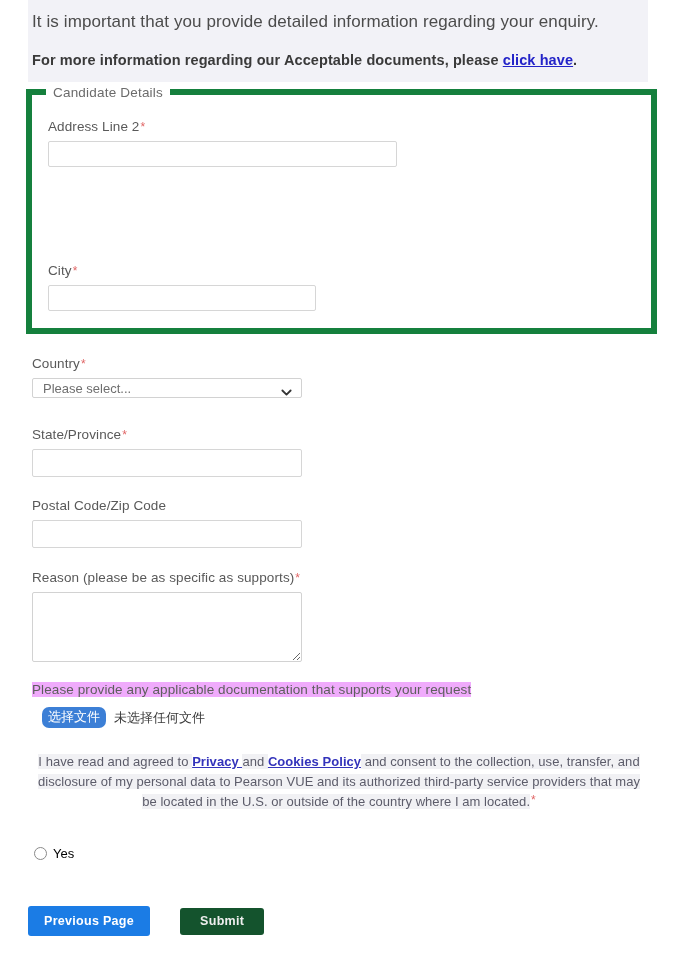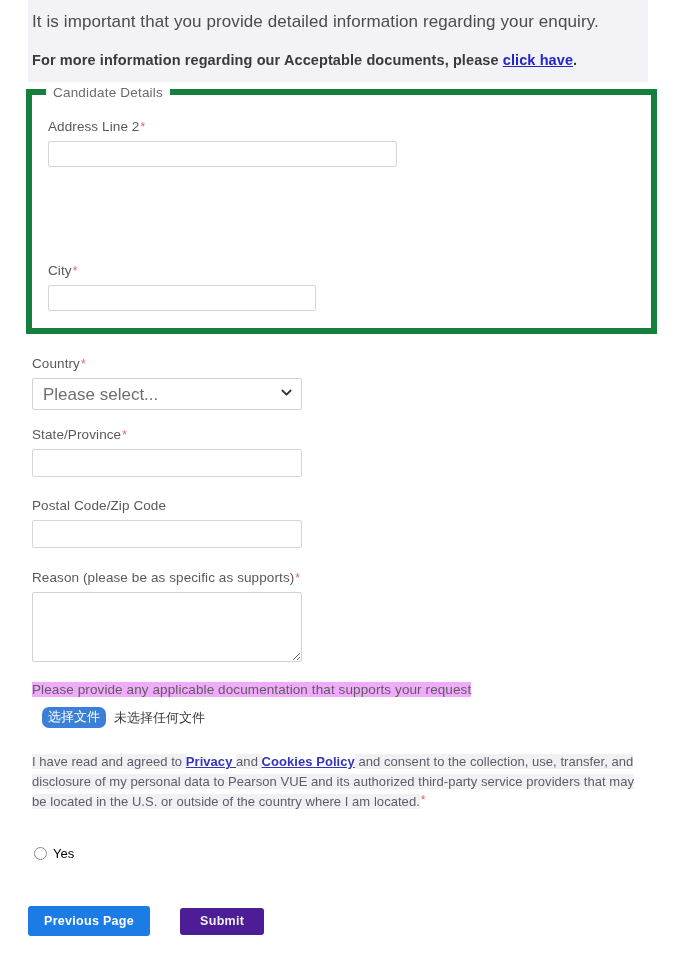--- a/index.html
+++ b/index.html
@@ -114,27 +114,27 @@
   .f-state   { left: 32px; top: 427px; }
   .f-state .txt-input { width: 270px; }
   .f-postal  { left: 32px; top: 498px; }
   .f-postal .txt-input { width: 270px; }
   .f-reason  { left: 32px; top: 570px; }
 
   .sel-input {
     display: block;
     margin-top: 6px;
     width: 270px;
-    height: 32px;
+    height: 20px;
     box-sizing: border-box;
     border: 1px solid #d2d2d2;
     border-radius: 2px;
     background: #ffffff;
     font-family: "Liberation Sans", sans-serif;
-    font-size: 17px;
+    font-size: 13px;
     color: #6f6f6f;
     padding: 0 24px 0 10px;
     outline: none;
     -webkit-appearance: none;
     -moz-appearance: none;
     appearance: none;
     position: relative;
   }
   .select-wrap { position: relative; width: 270px; margin-top: 6px; }
   .select-wrap .sel-input { margin-top: 0; }
@@ -208,20 +208,21 @@
     position: absolute;
     left: 32px;
     top: 752px;
     width: 614px;
   }
   .consent-text {
     font-size: 13px;
     line-height: 20px;
     color: #5c5c6a;
     letter-spacing: 0.05px;
+    text-align: center;
   }
   .consent-text span.hl { background: #f1f1f4; }
   .consent-text a {
     color: #3333bb;
     text-decoration: underline;
     font-weight: bold;
   }
   .radio-row {
     position: absolute;
     left: 34px;
@@ -259,21 +260,21 @@
     border-radius: 3px;
     font-family: "Liberation Sans", sans-serif;
     font-size: 12.5px;
     font-weight: bold;
     letter-spacing: 0.3px;
     padding: 0 16px;
     height: 30px;
     cursor: pointer;
   }
   .btn-disabled {
-    background: #4c1d95;
+    background: #14532d;
     color: #efefef;
     border: none;
     border-radius: 3px;
     font-family: "Liberation Sans", sans-serif;
     font-size: 12.5px;
     font-weight: bold;
     letter-spacing: 0.3px;
     padding: 0 20px;
     height: 27px;
     margin-left: 30px;

